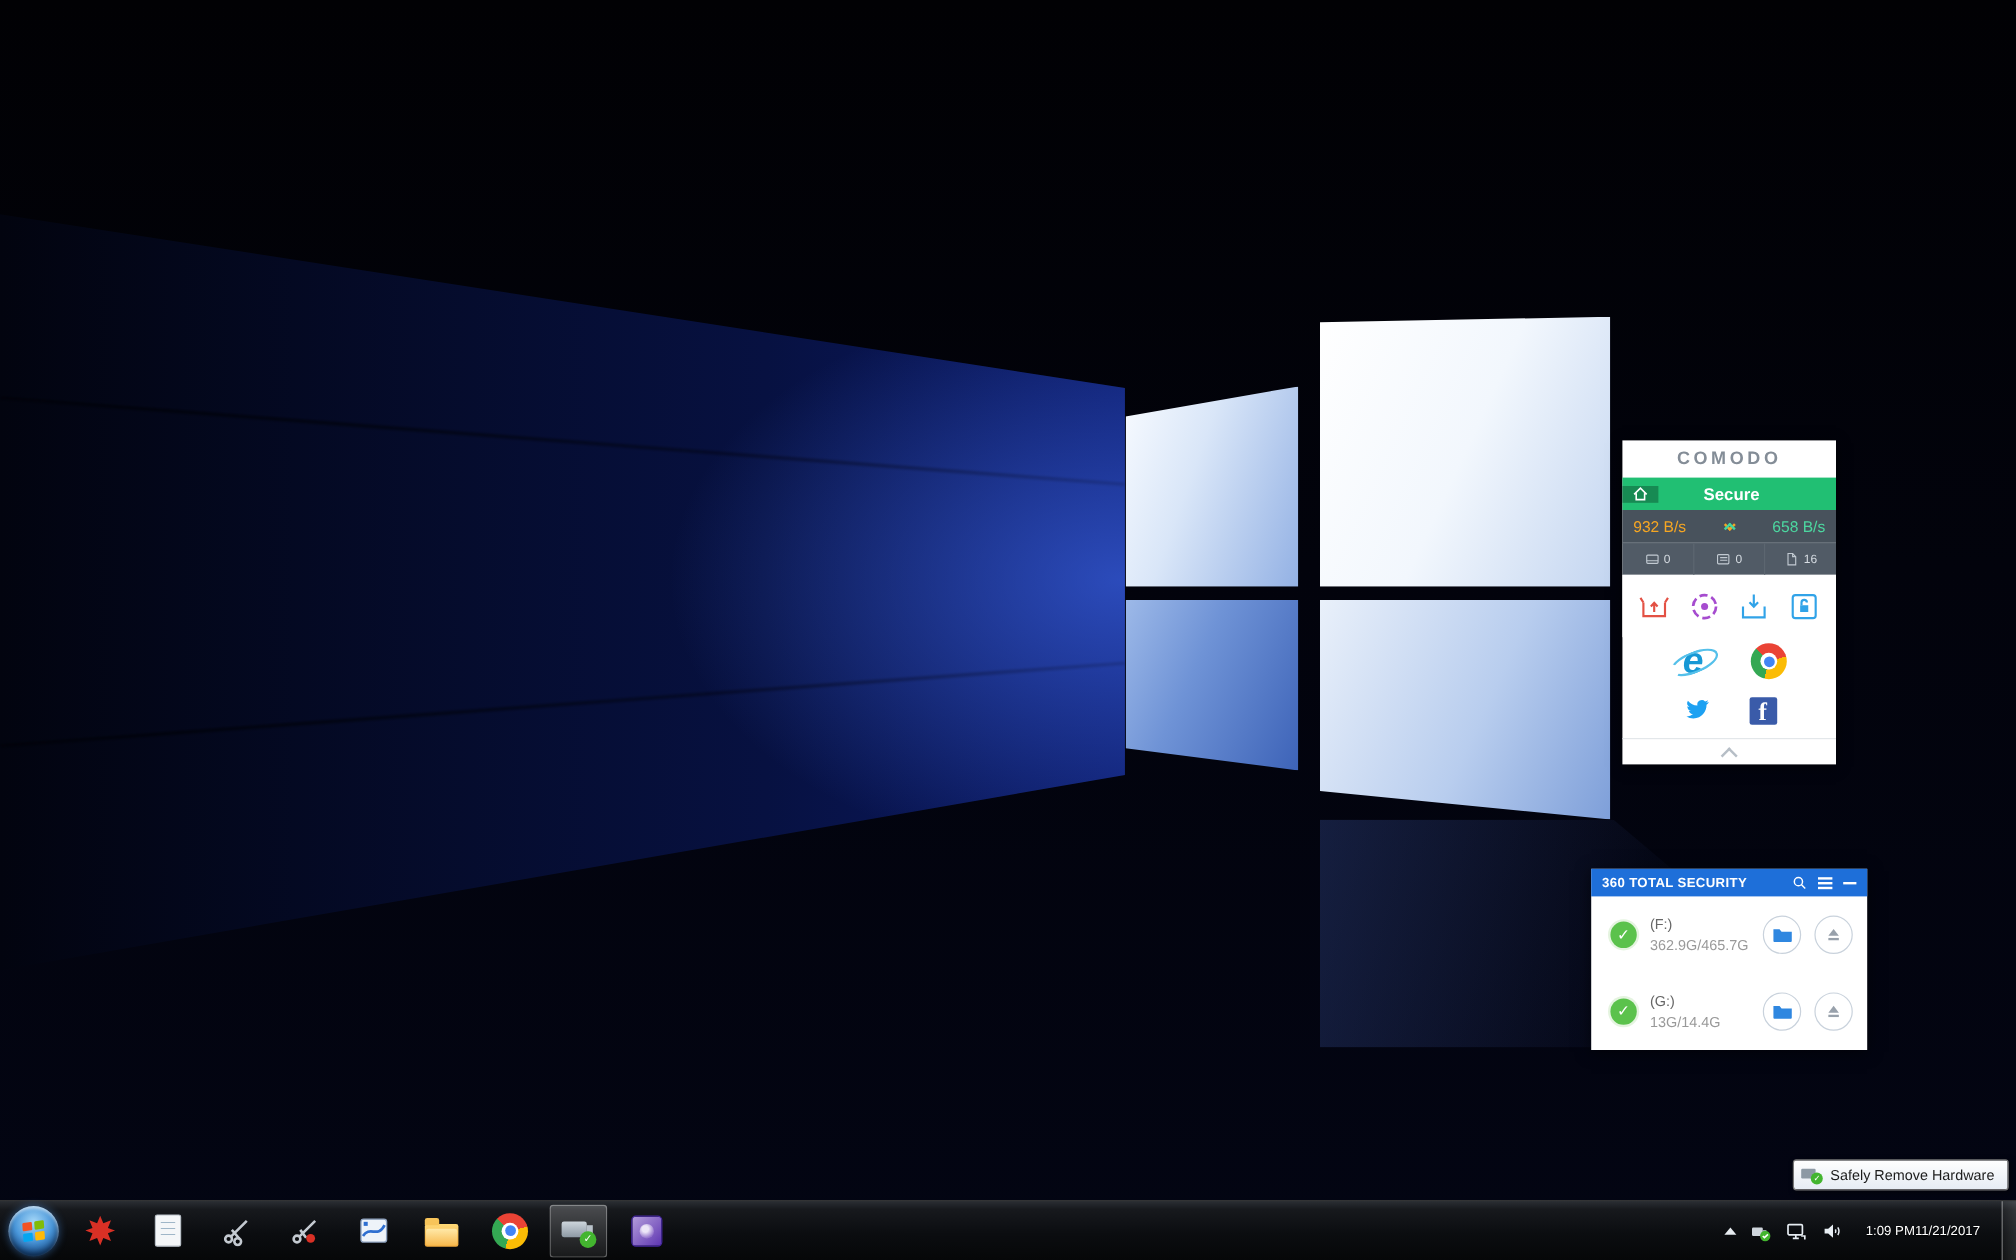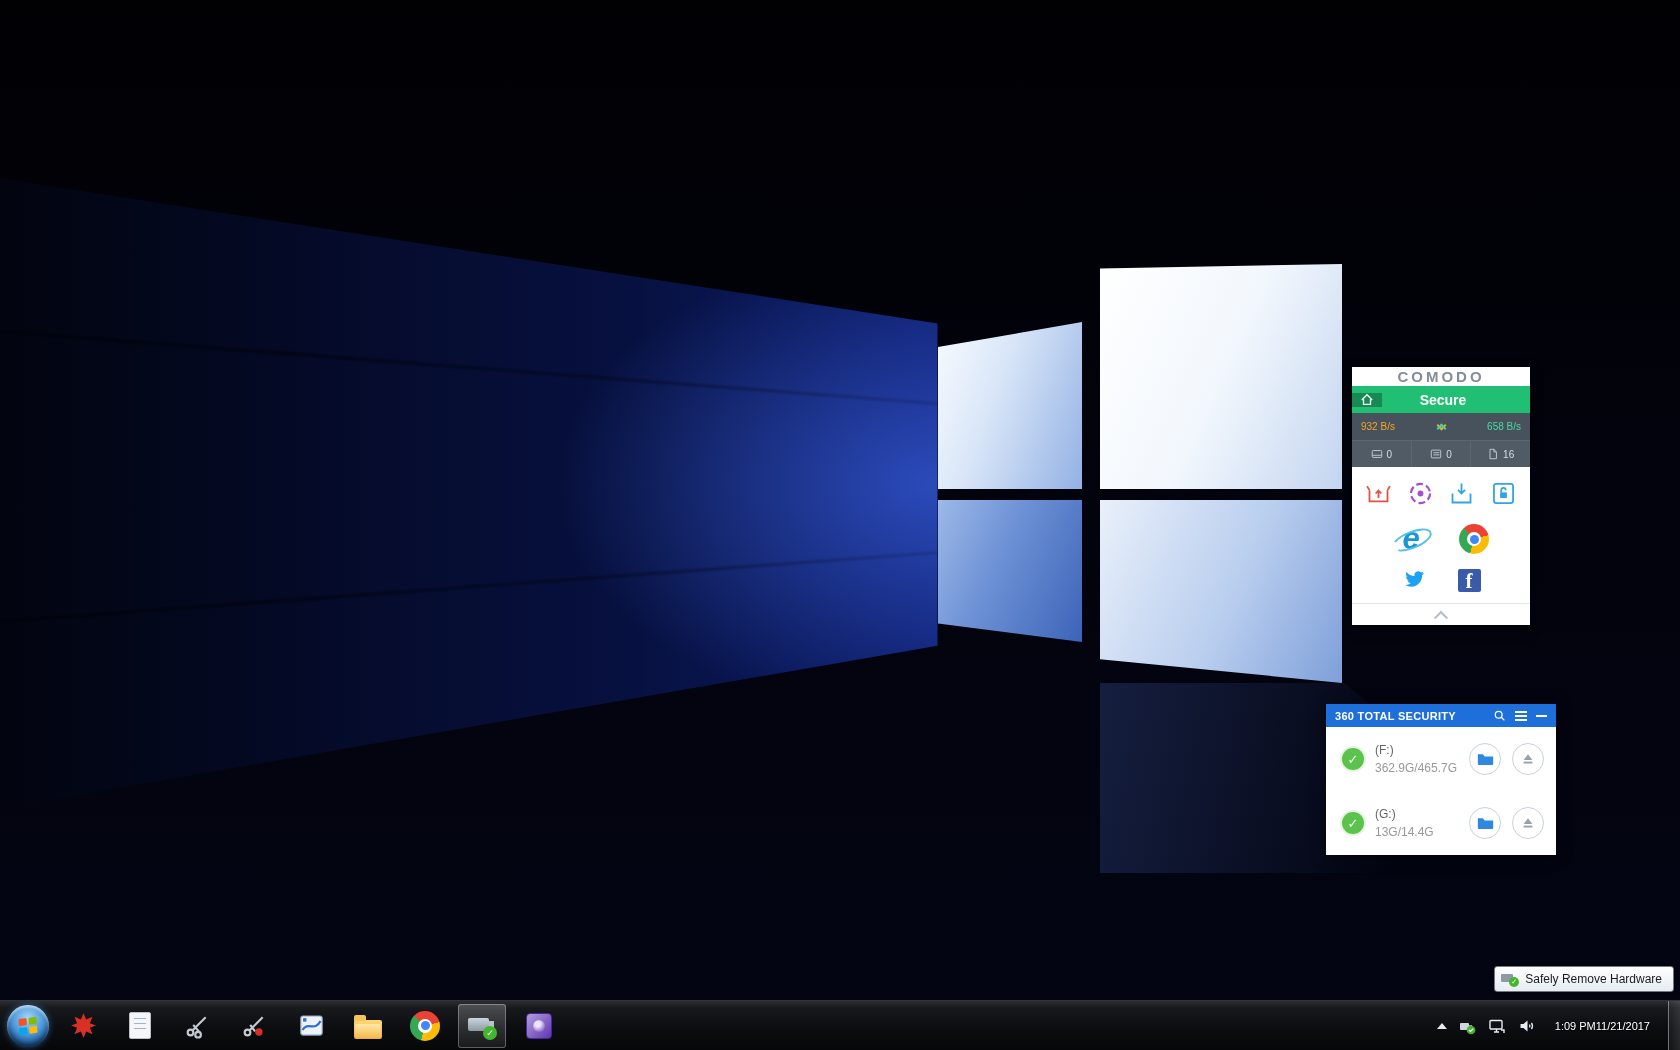--- a/index.html
+++ b/index.html
@@ -33,28 +33,28 @@
   .pane-br { left:1100px; top:500px; width:242px; height:183px;
     clip-path:polygon(0 0,100% 0,100% 100%,0 87%);
     background:linear-gradient(115deg,#e9f0fa 0%,#b8cdee 55%,#7e9fd9 100%); }
   .floor-glow { position:absolute; left:1100px; top:683px; width:470px; height:190px;
     clip-path:polygon(0 0,52% 0,100% 100%,0 100%);
     background:linear-gradient(105deg,rgba(70,100,190,.28),transparent 65%); }
 
   
   .comodo { position:absolute; left:1352px; top:367px; width:178px; background:#fff;
     box-shadow:0 2px 10px rgba(0,0,0,.55); font-size:12px; }
-  .c-header { height:19px; display:flex; align-items:center; justify-content:center;
+  .c-header { height:31px; display:flex; align-items:center; justify-content:center;
     font-weight:bold; letter-spacing:3px; color:#848d97; font-size:15px; }
   .c-secure { height:27px; background:#21BF73; display:flex; align-items:center; }
   .c-home { width:30px; background:rgba(0,0,0,.28); display:flex; align-items:center; justify-content:center; cursor:pointer; }
   .c-secure-label { flex:1; display:flex; align-items:center; justify-content:center;
     color:#fff; font-size:14px; font-weight:bold; padding-right:26px; }
   .c-speed { height:27px; background:#48525c; display:flex; align-items:center;
-    justify-content:space-between; padding:0 9px; font-size:10px; }
+    justify-content:space-between; padding:0 9px; font-size:13px; }
   .c-speed .down { color:#f5a623; }
   .c-speed .up { color:#4cd7a0; }
   .updown { display:flex; flex-direction:column; align-items:center; }
   .chv-d { width:7px; height:7px; border-right:2px solid #f5a623; border-bottom:2px solid #f5a623; transform:rotate(45deg); }
   .chv-u { width:7px; height:7px; border-left:2px solid #42d79f; border-top:2px solid #42d79f; transform:rotate(45deg); margin-top:-4px; }
   .c-counters { height:27px; background:#515b66; display:flex; border-top:1px solid #5c6670; }
   .c-counter { flex:1; display:flex; align-items:center; justify-content:center; gap:4px;
     color:#d7dde3; font-size:10px; border-left:1px solid #5c6670; cursor:pointer; }
   .c-counter:first-child { border-left:none; }
   .c-actions { display:flex; justify-content:space-around; align-items:center; padding:9px 6px; background:#fff; }
@@ -70,21 +70,21 @@
     border-left-color:transparent; border-radius:50%; transform:rotate(-22deg); top:9px; left:-2px; }
   .chrome { width:30px; height:30px; border-radius:50%; position:relative;
     background:conic-gradient(from -45deg,#ea4335 0 33.3%,#fbbc05 0 66.6%,#34a853 0 100%); }
   .chrome::before { content:""; position:absolute; inset:8px; background:#fff; border-radius:50%; }
   .chrome::after { content:""; position:absolute; inset:10.5px; background:#4285f4; border-radius:50%; }
   .fb { width:23px; height:23px; background:#3a5ba9; color:#fff; font-weight:bold;
     font-family:"Liberation Serif","DejaVu Serif",serif; display:flex; align-items:flex-end;
     justify-content:center; font-size:21px; line-height:0.95; border-radius:2px; overflow:hidden; cursor:pointer; }
 
   
-  .ts { position:absolute; left:1326px; top:704px; width:230px; background:#fff;
+  .ts { position:absolute; left:1326px; top:724px; width:230px; background:#fff;
     box-shadow:0 2px 12px rgba(0,0,0,.55); }
   .ts-title { height:23px; background:#1e6fd9; display:flex; align-items:center; padding:0 9px; gap:9px; }
   .ts-title-text { color:#fff; font-size:11px; font-weight:bold; letter-spacing:.3px; flex:1; }
   .ts-ic { display:flex; align-items:center; justify-content:center; cursor:pointer; }
   .menu-ic { width:12px; height:2px; background:#fff; box-shadow:0 -4px 0 #fff,0 4px 0 #fff; }
   .min-ic { width:11px; height:2px; background:#fff; }
   .ts-row { display:flex; align-items:center; padding:16px 12px 16px 16px; gap:11px; }
   .check { width:22px; height:22px; border-radius:50%; background:#5bc24c; color:#fff;
     display:flex; align-items:center; justify-content:center; font-size:13px; font-weight:bold;
     box-shadow:0 0 0 2px #e5f4e0; font-family:"DejaVu Sans",sans-serif; }

